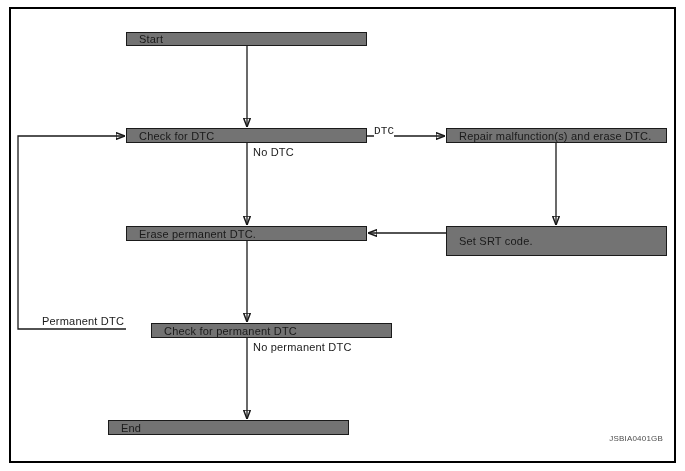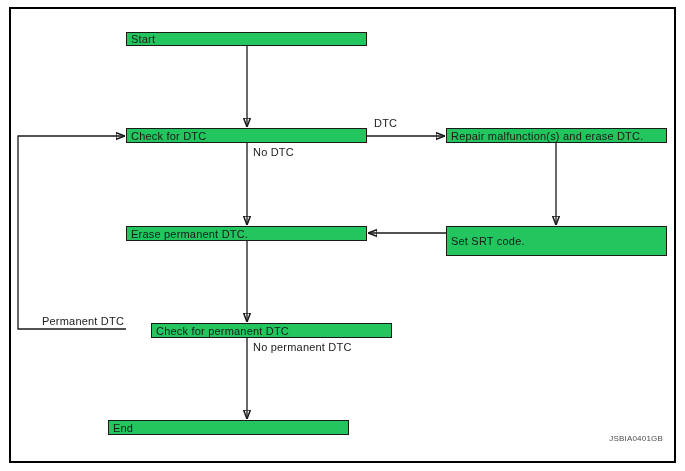--- a/index.html
+++ b/index.html
@@ -22,45 +22,45 @@
     top: 7px;
     width: 667px;
     height: 456px;
     border: 2px solid #000000;
     box-sizing: border-box;
   }
   .node {
     position: absolute;
     box-sizing: border-box;
     border: 1.5px solid #1a1a1a;
-    background: #22c55e;
+    background: #737373;
     font-size: 11px;
     line-height: 12px;
     display: flex;
     align-items: center;
-    padding-left: 4px;
+    padding-left: 12px;
     white-space: nowrap;
     letter-spacing: 0.2px;
   }
   .node-start      { left: 126px; top: 32px;  width: 241px; height: 14px; }
   .node-check-dtc  { left: 126px; top: 128px; width: 241px; height: 15px; }
   .node-repair     { left: 446px; top: 128px; width: 221px; height: 15px; }
   .node-erase-perm { left: 126px; top: 226px; width: 241px; height: 15px; }
   .node-set-srt    { left: 446px; top: 226px; width: 221px; height: 30px; }
   .node-check-perm { left: 122px; top: 323px; width: 241px; height: 15px; margin-left: 29px; }
   .node-end        { left: 108px; top: 420px; width: 241px; height: 15px; text-align: right; }
   .edge-label {
     position: absolute;
     font-size: 11px;
     line-height: 11px;
     white-space: nowrap;
     letter-spacing: 0.2px;
     background: #ffffff;
   }
-  .label-dtc          { left: 374px; top: 118px; }
+  .label-dtc          { left: 374px; top: 126px; font-family: Liberation Mono, monospace; }
   .label-no-dtc       { left: 253px; top: 147px; }
   .label-perm-dtc     { left: 42px;  top: 316px; }
   .label-no-perm-dtc  { left: 253px; top: 342px; }
   .watermark {
     position: absolute;
     right: 22px;
     bottom: 28px;
     font-size: 8px;
     line-height: 8px;
     color: #4d4d4d;

